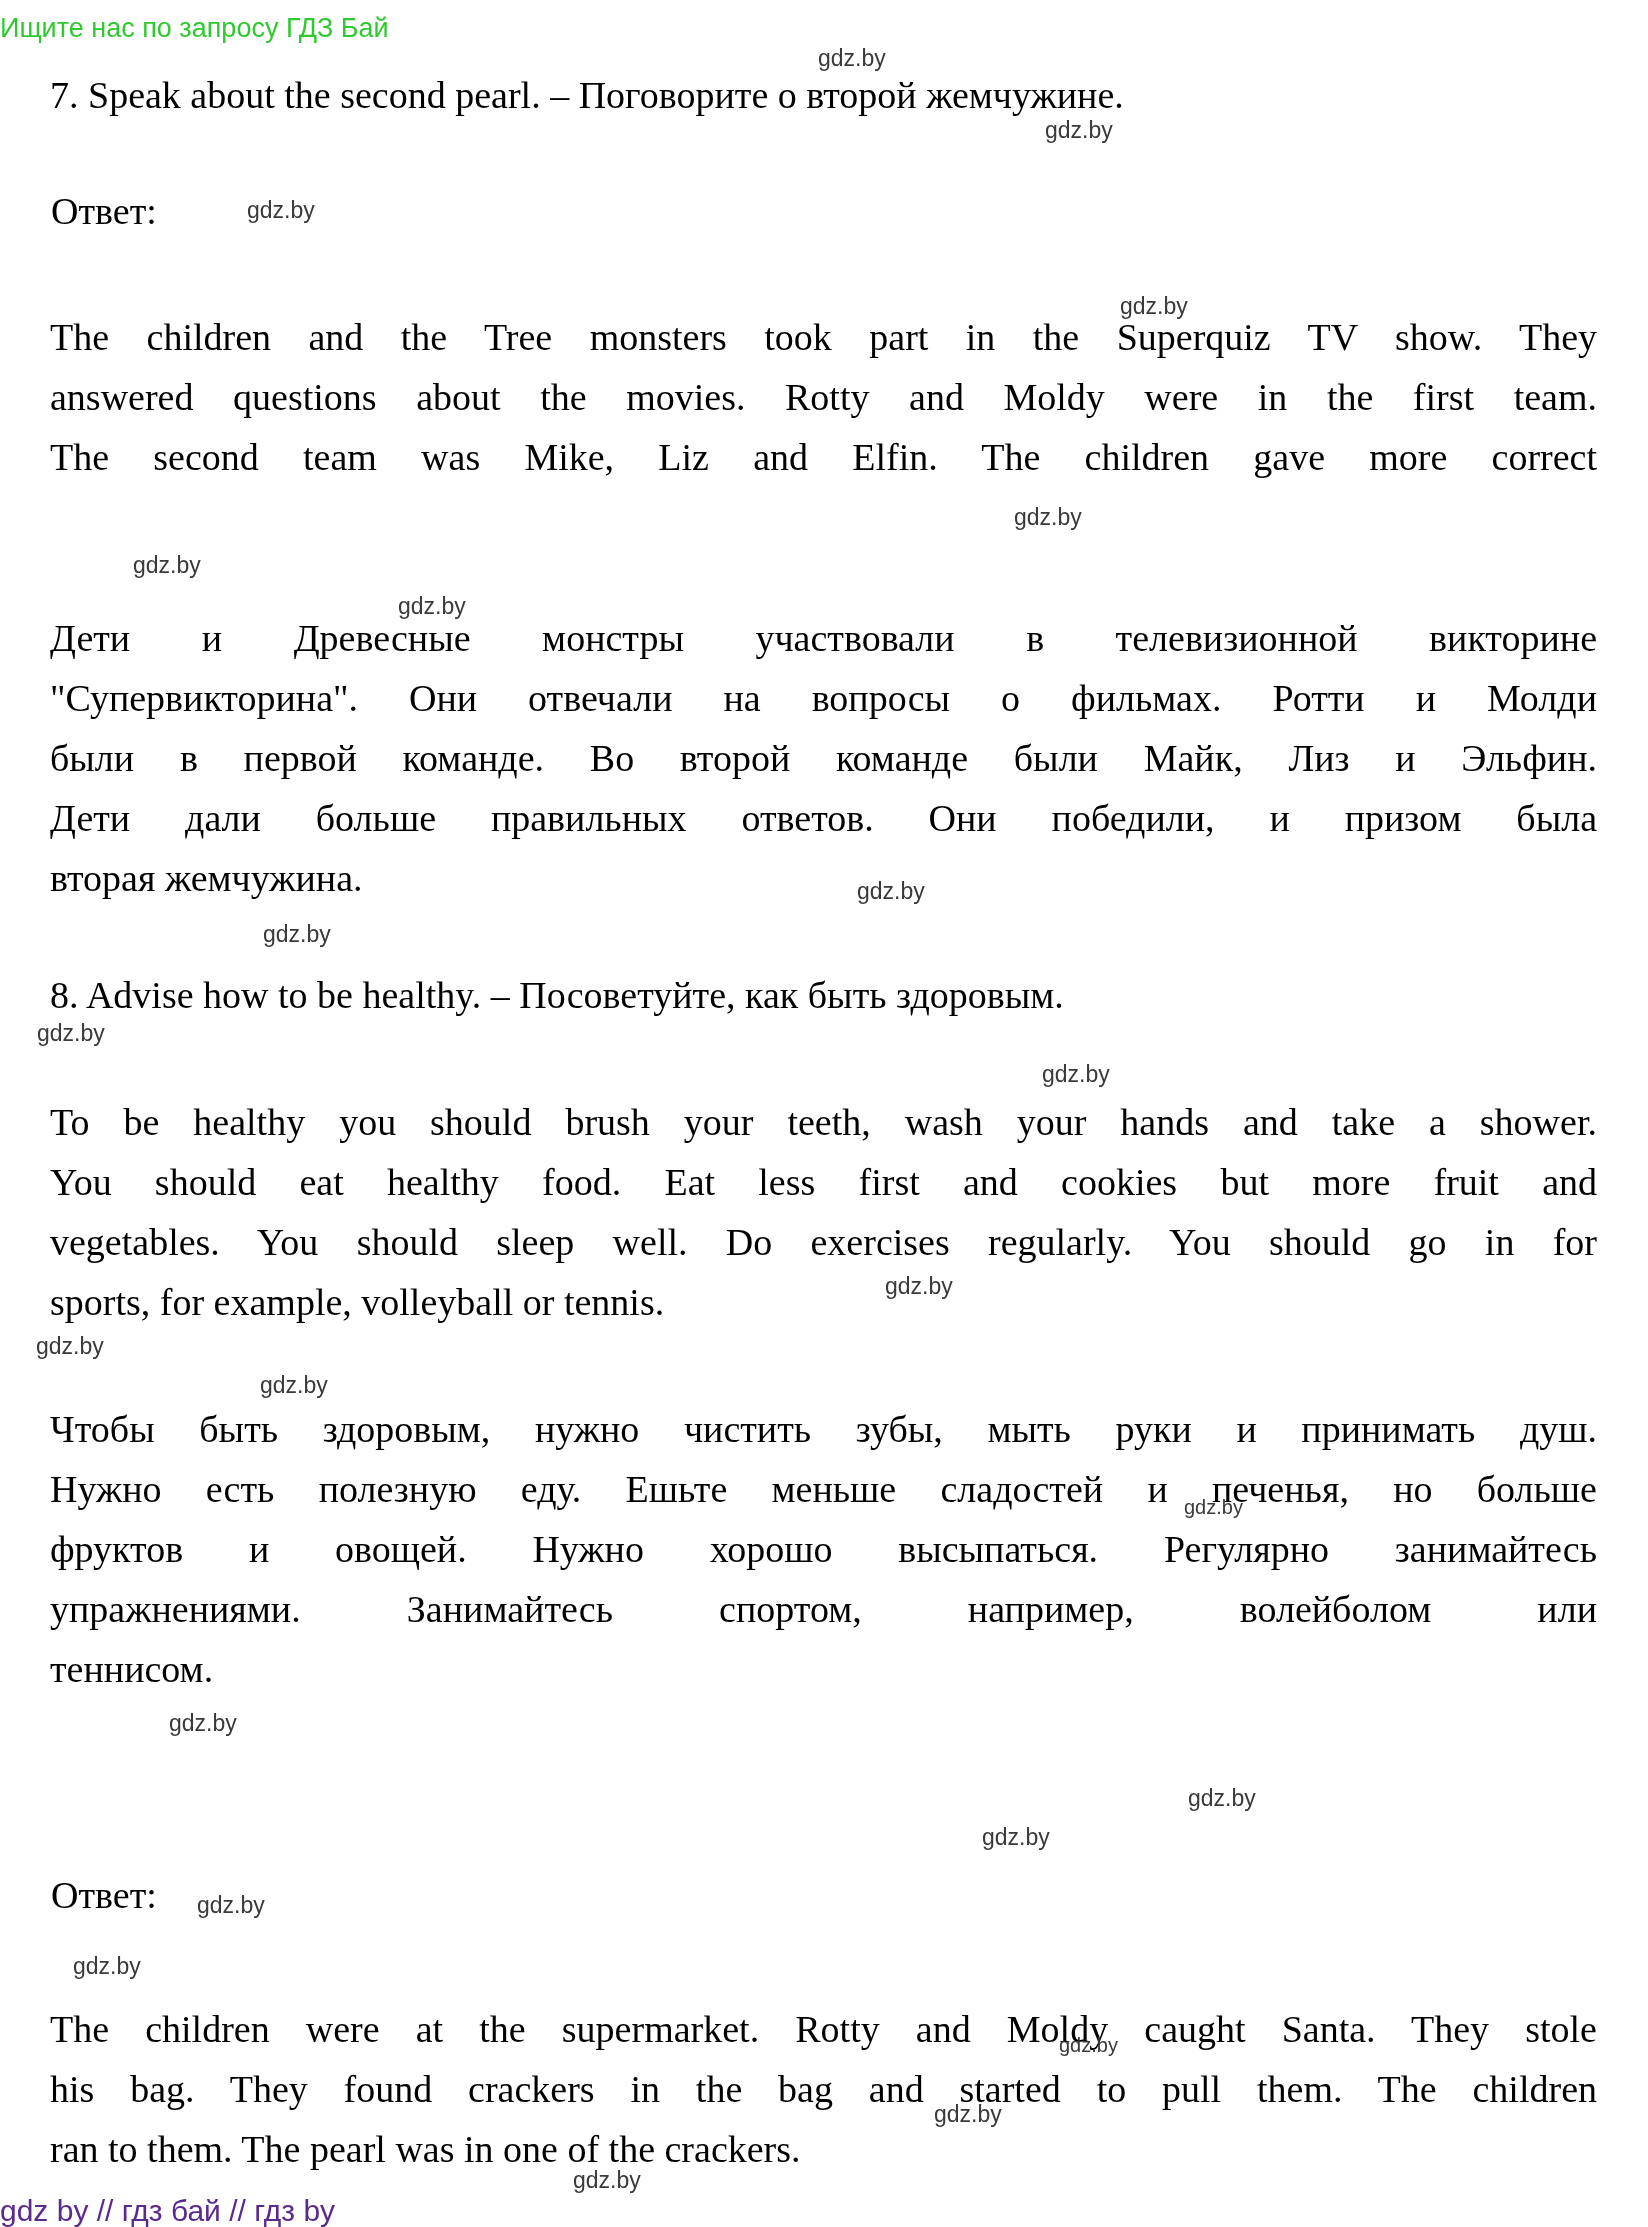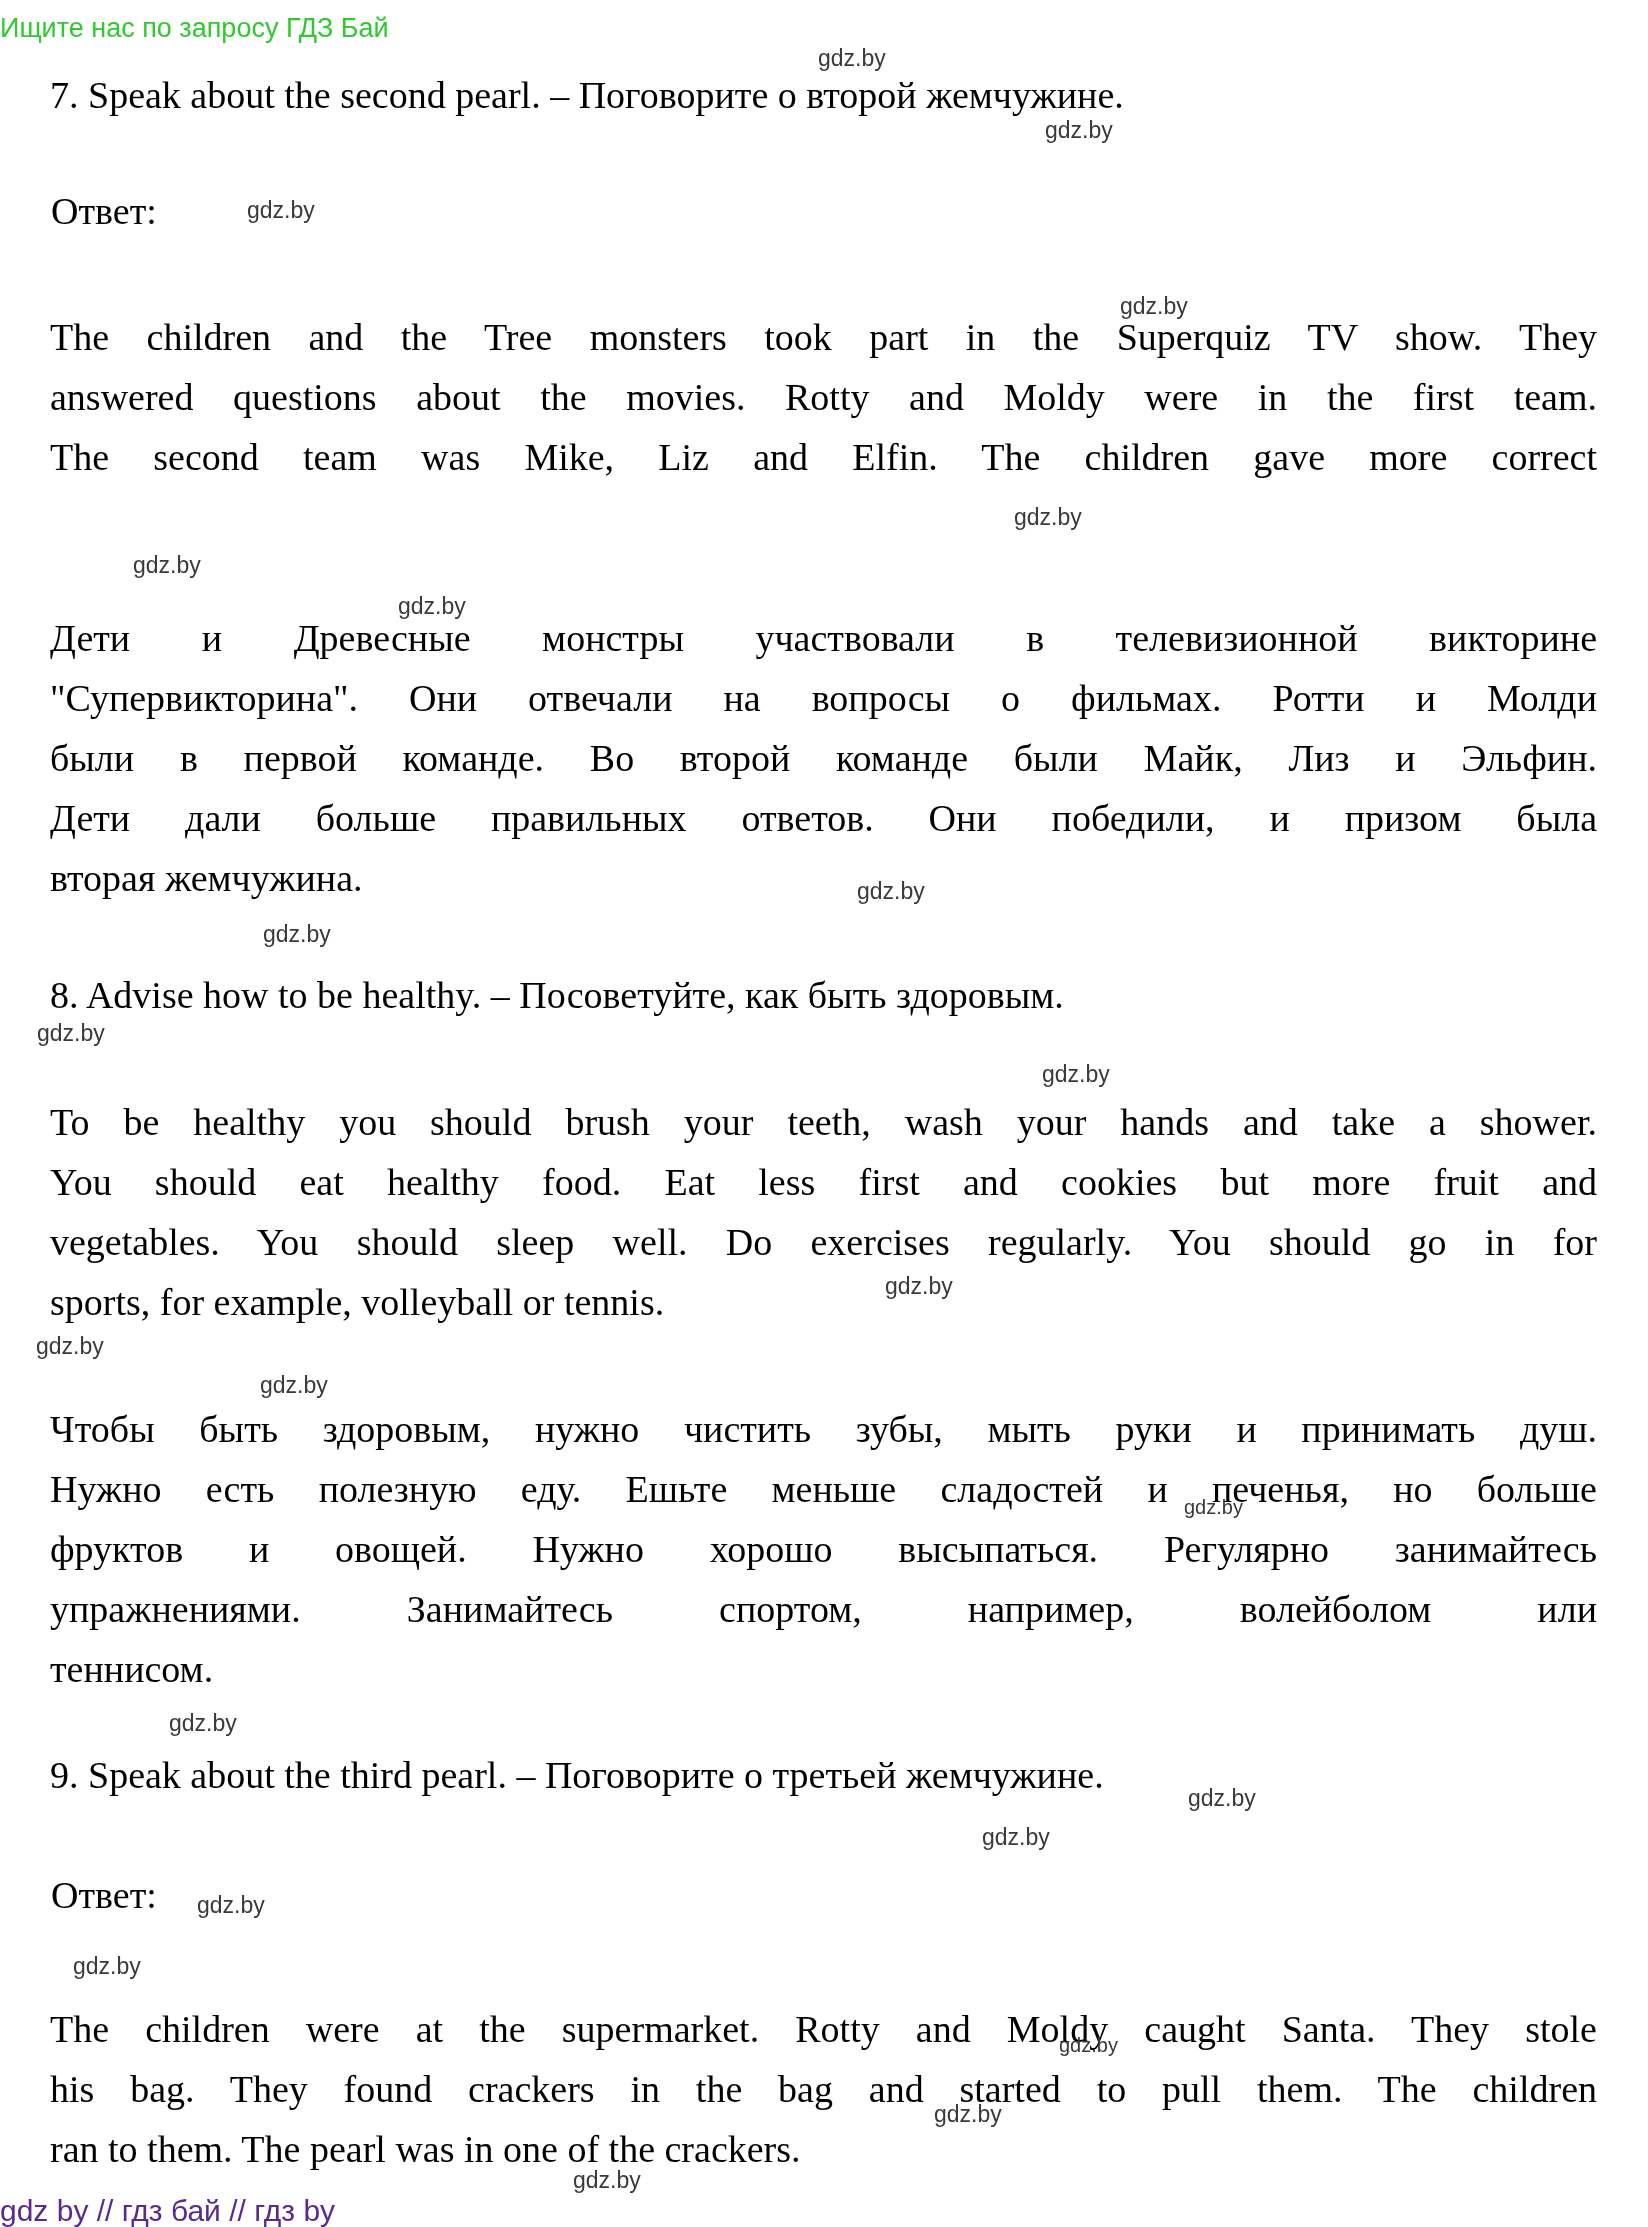--- a/index.html
+++ b/index.html
@@ -99,21 +99,20 @@
     </div>
 
   <div class="para" style="top:1405px">
       <div class="line">Чтобы быть здоровым, нужно чистить зубы, мыть руки и принимать душ.</div>
       <div class="line">Нужно есть полезную еду. Ешьте меньше сладостей и печенья, но больше</div>
       <div class="line">фруктов и овощей. Нужно хорошо высыпаться. Регулярно занимайтесь</div>
       <div class="line">упражнениями. Занимайтесь спортом, например, волейболом или</div>
       <div class="line line-last">теннисом.</div>
     </div>
 
-  <div class="heading" style="top:1753px">9. Speak about the third pearl. – Поговорите о третьей жемчужине.</div>
 
   <div class="answer-label" style="top:1873px">Ответ:</div>
 
   <div class="para" style="top:2005px">
       <div class="line">The children were at the supermarket. Rotty and Moldy caught Santa. They stole</div>
       <div class="line">his bag. They found crackers in the bag and started to pull them. The children</div>
       <div class="line line-last">ran to them. The pearl was in one of the crackers.</div>
     </div>
 
   <div>

